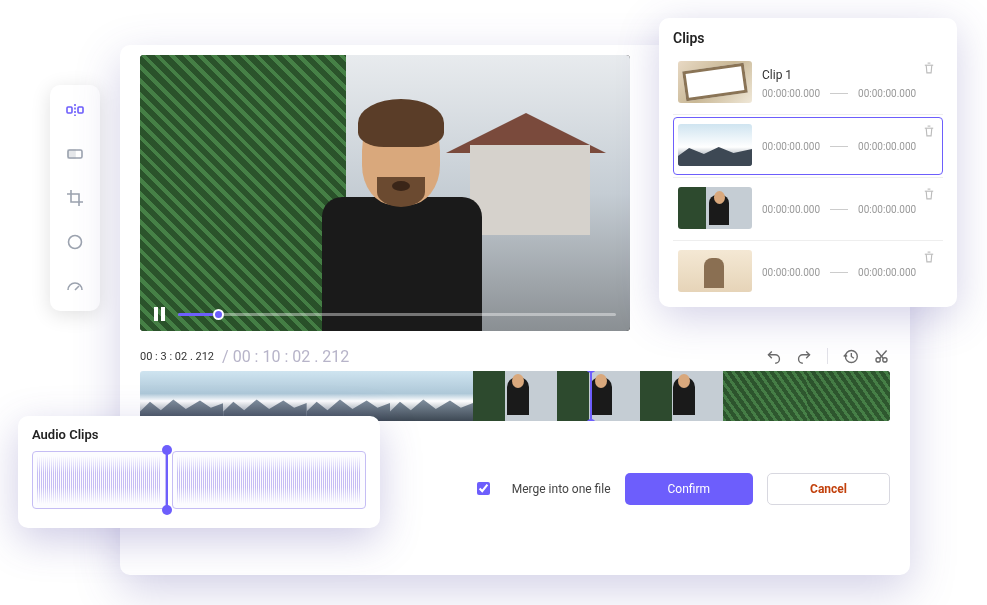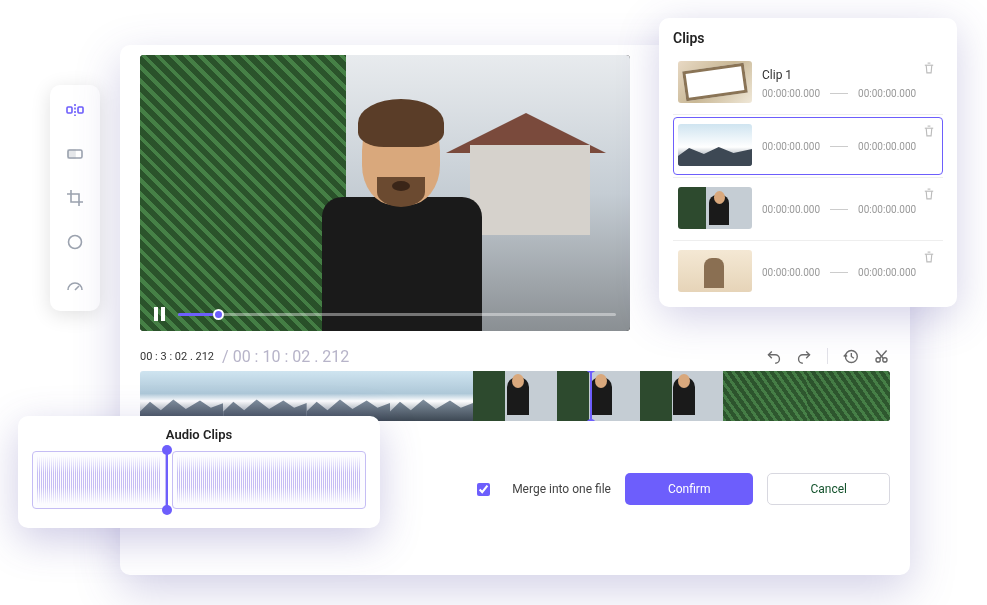--- a/index.html
+++ b/index.html
@@ -58,25 +58,25 @@
 .th-person { background:linear-gradient(90deg,#2d4a2e 0%,#2d4a2e 38%,#c5cdd4 38%,#c5cdd4 100%); position:relative; }
 .th-person::after { content:""; position:absolute; left:40%; top:12%; width:22px; height:38px; background:#1a1a1a; border-radius:10px 10px 0 0; }
 .th-person::before { content:""; position:absolute; left:46%; top:6%; width:12px; height:14px; background:#d9a87c; border-radius:50%; z-index:1; }
 .th-palm { background:linear-gradient(135deg,#3a5a3c,#4a7a4c); }
 .th-palm::after { content:""; position:absolute; inset:0; background:repeating-linear-gradient(55deg, rgba(70,130,70,0.8) 0 3px, rgba(40,80,40,0.8) 3px 7px); }
 .playhead { position:absolute; left:450px; top:-6px; width:2px; height:62px; background:#6d5efc; pointer-events:none; }
 .playhead::before { content:""; position:absolute; left:-4px; top:-2px; width:10px; height:10px; background:#6d5efc; border-radius:50%; }
 .playhead::after { content:""; position:absolute; left:-4px; bottom:-2px; width:10px; height:10px; background:#6d5efc; border-radius:50%; }
 
 .bottom-row { margin-top:52px; display:flex; align-items:center; justify-content:flex-end; gap:14px; }
-.merge { display:flex; align-items:center; gap:22px; font-size:12px; color:#444; }
+.merge { display:flex; align-items:flex-start; gap:22px; font-size:12px; color:#444; }
 .merge input { accent-color:#6d5efc; width:13px; height:13px; cursor:pointer; }
 .btn { padding:8px 42px; border-radius:5px; font-size:12px; cursor:pointer; border:1px solid transparent; }
 .btn-primary { background:#6d5efc; color:#fff; }
-.btn-secondary { background:#fff; color:#14532d; border-color:#d8d8e0; }
+.btn-secondary { background:#fff; color:#c2410c; border-color:#d8d8e0;font-weight:bold; }
 
 .clips-panel {
   position:absolute; left:659px; top:18px; width:298px; background:#fff;
   border-radius:10px; box-shadow:0 10px 40px rgba(80,70,160,0.25); padding:12px 14px 6px;
 }
 .clips-title { font-size:14px; font-weight:600; color:#222; margin-bottom:8px; }
 .clip-item { display:flex; align-items:center; gap:10px; padding:6px 4px 8px; border:1px solid transparent; border-radius:4px; position:relative; }
 .clip-item.selected { border-color:#6d5efc; }
 .clip-thumb { width:74px; height:42px; border-radius:3px; overflow:hidden; flex-shrink:0; position:relative; }
 .ct-frames { background:linear-gradient(135deg,#e8d9c4 0%,#c9b896 50%,#f0e8d8 100%); }
@@ -93,21 +93,21 @@
 .clip-times { display:flex; align-items:center; gap:10px; font-size:10px; color:#999; }
 .clip-times .dash { width:18px; height:1px; background:#ccc; }
 .trash { position:absolute; right:6px; top:6px; color:#bbb; cursor:pointer; }
 .clip-divider { height:1px; background:#eee; margin:2px 0; }
 
 .audio-panel {
   position:absolute; left:18px; top:416px; width:362px; height:112px;
   background:#fff; border-radius:10px; box-shadow:0 12px 40px rgba(80,70,160,0.28);
   padding:11px 14px;
 }
-.audio-title { font-size:13px; font-weight:600; color:#222; margin-bottom:9px;text-align:center; }
+.audio-title { font-size:13px; font-weight:600; color:#222; margin-bottom:9px; }
 .audio-clips { display:flex; gap:6px; position:relative; height:58px; }
 .audio-clip { flex:1; border:1px solid #c5bdf4; border-radius:4px; position:relative; overflow:hidden; background:#fcfcff; }
 .wave { position:absolute; inset:4px; background:
   repeating-linear-gradient(90deg, #c5bdf4 0 1px, transparent 1px 2px);
   mask: linear-gradient(180deg, transparent 0%, #000 35%, #000 65%, transparent 100%);
   -webkit-mask: linear-gradient(180deg, transparent 0%, #000 35%, #000 65%, transparent 100%);
 }
 .audio-handle { position:absolute; top:-5px; width:2px; height:68px; background:#6d5efc; }
 .audio-handle::before { content:""; position:absolute; left:-4px; top:-1px; width:10px; height:10px; background:#6d5efc; border-radius:50%; }
 .audio-handle::after { content:""; position:absolute; left:-4px; bottom:-1px; width:10px; height:10px; background:#6d5efc; border-radius:50%; }

